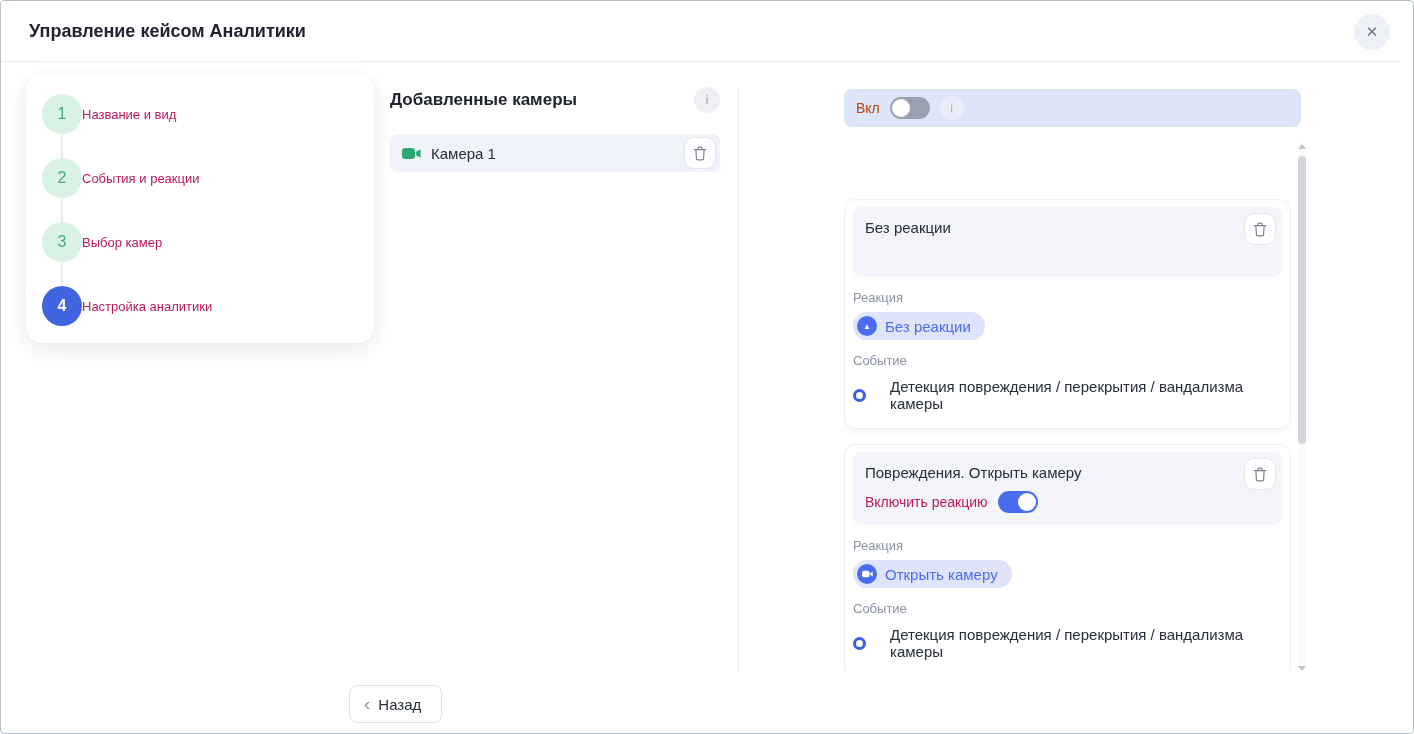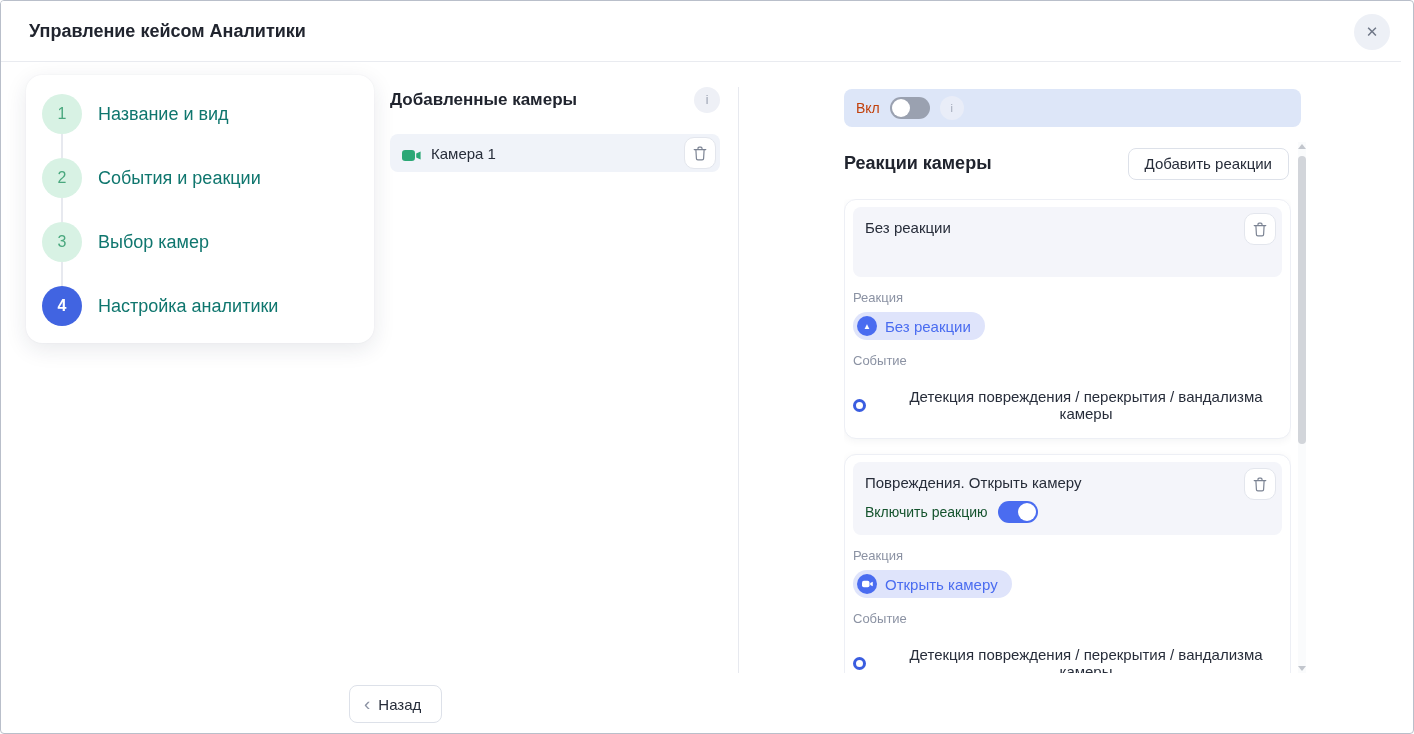--- a/index.html
+++ b/index.html
@@ -17,32 +17,32 @@
 
   
   .stepper { position:absolute; left:25px; top:74px; width:348px; height:268px; background:#fff;
              border-radius:16px; box-shadow:0 6px 22px rgba(30,40,70,.10), 0 0 2px rgba(30,40,70,.06);
              padding:19px 16px; }
   .step { display:flex; align-items:center; height:40px; }
   .step-circle { width:40px; height:40px; border-radius:50%; display:flex; align-items:center;
                  justify-content:center; font-size:16px; flex:none; }
   .step.done .step-circle { background:#d8f2e4; color:#4aa87e; }
   .step.active .step-circle { background:#4164e1; color:#fff; font-weight:700; }
-  .step-label { margin-left:16px; font-size:18px; color:#0f766e; }
+  .step-label { font-size:13px; color:#be185d; }
   .connector { width:2px; height:24px; background:#e7e9ef; margin-left:19px; }
 
   
   .cameras { position:absolute; left:389px; top:86px; width:330px; }
   .cameras-head { display:flex; align-items:center; justify-content:space-between; }
   .cameras-title { font-size:17px; font-weight:700; color:#20242e; }
   .info-btn { width:26px; height:26px; border-radius:50%; background:#eef0f6; color:#9aa1b1;
               font-size:12px; display:flex; align-items:center; justify-content:center; cursor:pointer; }
   .cam-row { margin-top:21px; height:38px; background:#f0f3f9; border-radius:8px; display:flex;
              align-items:center; padding:0 4px 0 12px; justify-content:space-between; cursor:pointer; }
-  .cam-left { display:flex; align-items:flex-end; gap:10px; }
+  .cam-left { display:flex; align-items:center; gap:10px; }
   .cam-name { font-size:15px; color:#272d3a; }
   .trash-btn { width:32px; height:32px; background:#fff; border:1px solid #e3e6ed; border-radius:10px;
                display:flex; align-items:center; justify-content:center; cursor:pointer; }
 
   .v-divider { position:absolute; left:737px; top:86px; width:1px; height:586px; background:#e7e9ef; }
 
   
   .banner { position:absolute; left:843px; top:88px; width:457px; height:38px; background:#dde6f8;
             border-radius:8px; display:flex; align-items:center; padding:0 10px 0 12px; }
   .banner-label { font-size:15px; color:#272d3a; flex:1; }
@@ -61,28 +61,28 @@
              font-size:15px; color:#272d3a; display:flex; align-items:center; cursor:pointer;
              font-family:"Liberation Sans", sans-serif; }
 
   .cards-viewport { position:absolute; left:843px; top:198px; width:447px; height:474px; overflow:hidden; }
   .rcard { background:#fff; border:1px solid #edeff5; border-radius:12px;
            box-shadow:0 2px 8px rgba(25,35,65,.05); padding:7px 8px 16px 8px; margin-bottom:15px; }
   .rcard-head { background:#f4f5fa; border-radius:8px; min-height:70px; position:relative; padding:12px; }
   .rcard-title { font-size:15px; color:#272d3a; }
   .rcard-trash { position:absolute; right:6px; top:6px; }
   .enable-row { margin-top:10px; display:flex; align-items:center; gap:10px; }
-  .enable-label { font-size:14px; color:#14532d; }
+  .enable-label { font-size:14px; color:#be185d; }
   .fld-label { font-size:13px; color:#8b92a3; margin:13px 0 0 0; }
   .chip { display:inline-flex; align-items:center; gap:8px; margin-top:7px; height:28px; padding:0 14px 0 4px;
           background:#dfe4fb; border-radius:14px; cursor:pointer; }
   .chip-icon { width:20px; height:20px; border-radius:50%; background:#4a6cf0; display:flex;
                align-items:center; justify-content:center; color:#fff; font-size:8px; }
   .chip-text { font-size:15px; color:#4a6cf0; }
-  .event-row { display:flex; align-items:center; gap:24px; margin-top:20px;text-align:center; }
+  .event-row { display:flex; align-items:center; gap:24px; margin-top:10px; }
   .ring { width:13px; height:13px; border:3px solid #3a5de0; border-radius:50%; flex:none; }
   .event-text { font-size:15px; color:#272d3a; }
 
   
   .sbar { position:absolute; left:1297px; top:141px; width:8px; height:531px; background:#fafbfc; }
   .sbar-thumb { position:absolute; left:0; top:14px; width:8px; height:288px; background:#d2d5da; border-radius:4px; }
   .sbar-arrow { position:absolute; left:0; width:0; height:0; border-left:4px solid transparent;
                 border-right:4px solid transparent; }
   .sbar-up { top:2px; border-bottom:5px solid #c2c6cd; }
   .sbar-down { bottom:2px; border-top:5px solid #c2c6cd; }
@@ -161,24 +161,20 @@
   <div class="v-divider"></div>
 
   <div class="banner">
     <div class="banner-on">Вкл</div>
     <div class="toggle off">
         <div class="knob"></div>
       </div>
     <div class="info-sm">i</div>
   </div>
 
-  <div class="panel-head">
-    <div class="panel-title">Реакции камеры</div>
-    <button class="add-btn">Добавить реакции</button>
-  </div>
 
   <div class="cards-viewport">
 
     <div class="rcard">
       <div class="rcard-head">
         <div class="rcard-title">Без реакции</div>
         <div class="trash-btn rcard-trash">
           <span>
             <svg width="14" height="15" viewBox="0 0 14 15" fill="none" stroke="#7b8393" stroke-width="1.2" stroke-linecap="round">
                 <path d="M1.2 3.6h11.6"></path>

